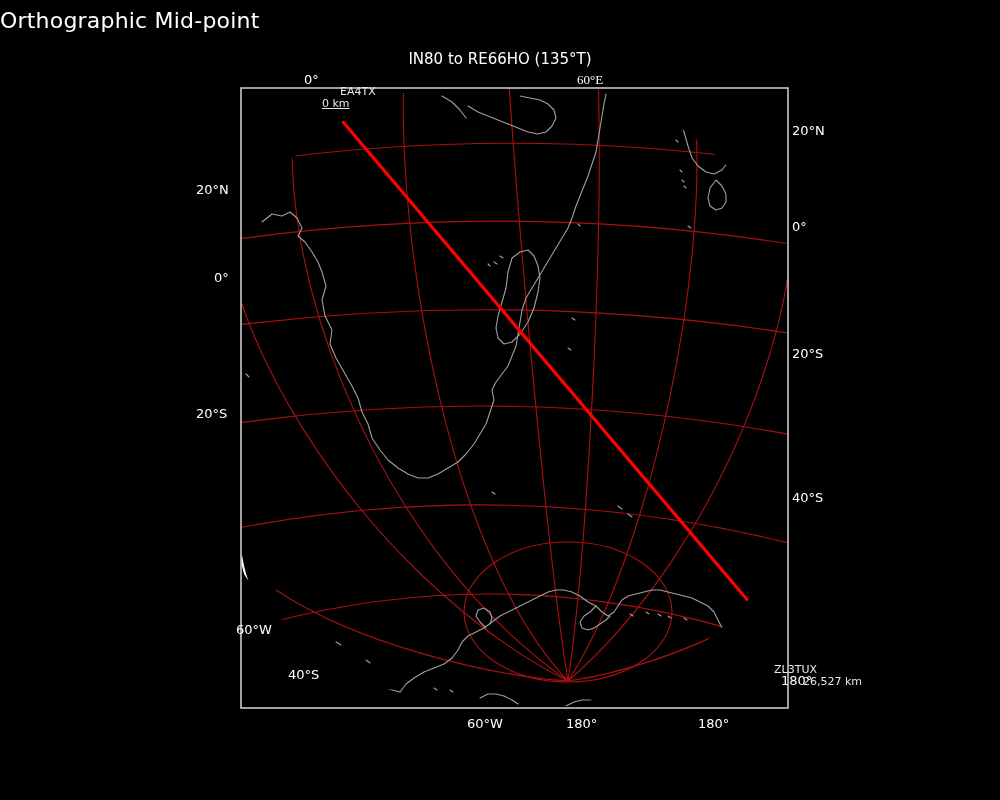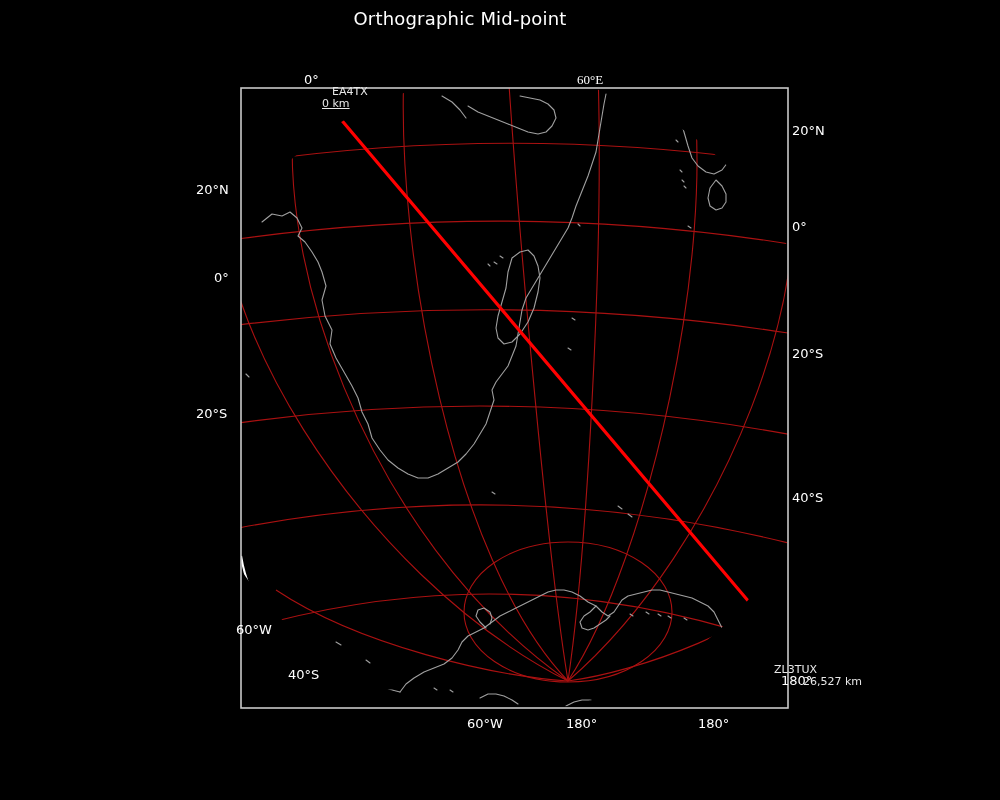--- a/index.html
+++ b/index.html
@@ -1,32 +1,33 @@
 <!DOCTYPE html>
 <html><head>
 <meta charset="utf-8">
 <style>
   html,body{margin:0;padding:0;background:#000;}
   body{width:1000px;height:800px;overflow:hidden;
        font-family:"DejaVu Sans","Liberation Sans",sans-serif;color:#fff;}
   #stage{position:relative;width:1000px;height:800px;background:#000;}
-  #title{position:absolute;left:0;top:8px;width:920px;text-align:center;
-         font-size:18px;color:#ffffff;letter-spacing:.2px;}
+  #title{position:absolute;left:0;top:8px;width:920px;text-align:left;
+         font-size:22px;color:#ffffff;letter-spacing:.2px;}
   #subtitle{position:absolute;left:0;top:50px;width:1000px;text-align:center;
             font-size:15px;color:#ffffff;}
   .axlbl{position:absolute;font-size:13px;color:#ffffff;white-space:nowrap;}
   .ptlbl{position:absolute;font-size:11px;color:#e8e8e8;white-space:nowrap;}
   svg{position:absolute;left:0;top:0;}
 </style>
 </head>
 <body>
 
 <div id="stage">
 
   <div id="title">Orthographic Mid-point</div>
+  <div id="subtitle">IN80 to RE66HO (135°T)</div>
 
   <svg width="1000" height="800">
     <defs>
       <clipPath id="frameClip">
         <rect x="241" y="88" width="547" height="620"></rect>
       </clipPath>
       <clipPath id="globeClip">
         <path d="M 241 88 L 788 88 L 788 708 L 241 708 Z
                  M 0 0"></path>
       </clipPath>
@@ -167,19 +168,19 @@
   <div class="axlbl" style="left:792px;top:219px;">0°</div>
   <div class="axlbl" style="left:792px;top:346px;">20°S</div>
   <div class="axlbl" style="left:792px;top:490px;">40°S</div>
 
   <div class="axlbl" style="left:467px;top:716px;">60°W</div>
   <div class="axlbl" style="left:566px;top:716px;">180°</div>
   <div class="axlbl" style="left:698px;top:716px;">180°</div>
 
   <div class="axlbl" style="left:781px;top:673px;">180°</div>
 
-  <div class="ptlbl" style="left:332px;top:85px;">EA4TX</div>
+  <div class="ptlbl" style="left:340px;top:85px;">EA4TX</div>
   <div class="ptlbl" style="left:322px;top:97px;text-decoration:underline;">0 km</div>
 
   <div class="ptlbl" style="left:774px;top:663px;">ZL3TUX</div>
   <div class="ptlbl" style="left:803px;top:675px;">26,527 km</div>
 
 </div>
 
 </body></html>

